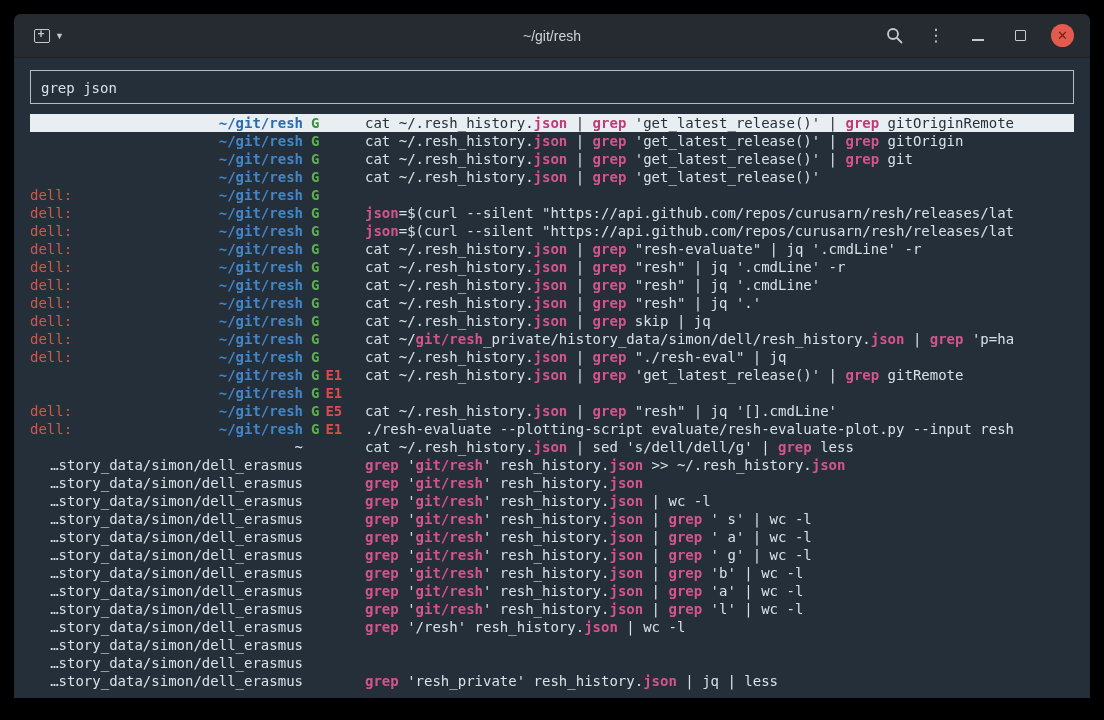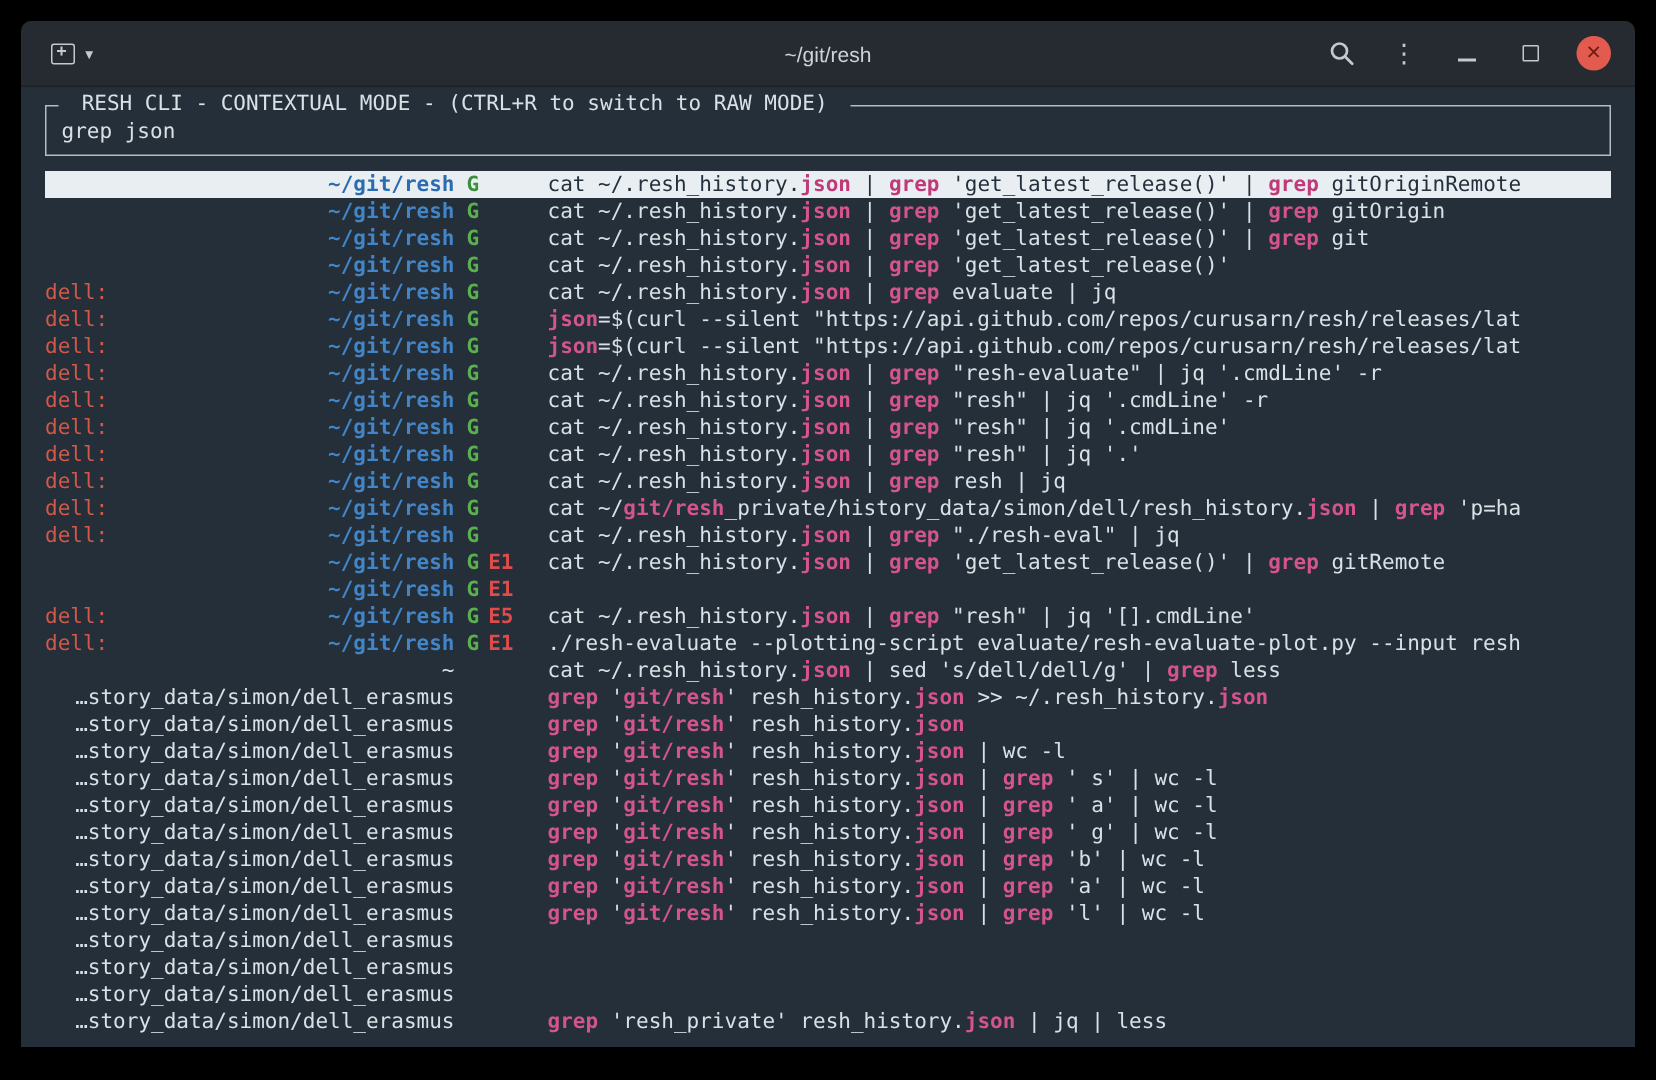--- a/index.html
+++ b/index.html
@@ -86,52 +86,51 @@
         <span class="restore-glyph"></span>
       </div>
       <div class="close-btn">
         <span>✕</span>
       </div>
     </div>
   </div>
 
   <div class="content">
     <div class="querybox">
-      <div class="querybox-title"> RESH CLI - CONTEXTUAL MODE - (CTRL+R to switch to RAW MODE) </div>
       <div class="query">grep json</div>
     </div>
     <div class="list">
         <div class="row sel"><span class="col-left"><span class="host"></span><span class="pwd-blue">~/git/resh</span></span><span class="col-flags"><span class="f-g">G</span></span><span class="col-cmd"><span class="p">cat ~/.resh_history.</span><span class="m">json</span><span class="p"> | </span><span class="m">grep</span><span class="p"> 'get_latest_release()' | </span><span class="m">grep</span><span class="p"> gitOriginRemote</span></span></div>
         <div class="row"><span class="col-left"><span class="host"></span><span class="pwd-blue">~/git/resh</span></span><span class="col-flags"><span class="f-g">G</span></span><span class="col-cmd"><span class="p">cat ~/.resh_history.</span><span class="m">json</span><span class="p"> | </span><span class="m">grep</span><span class="p"> 'get_latest_release()' | </span><span class="m">grep</span><span class="p"> gitOrigin</span></span></div>
         <div class="row"><span class="col-left"><span class="host"></span><span class="pwd-blue">~/git/resh</span></span><span class="col-flags"><span class="f-g">G</span></span><span class="col-cmd"><span class="p">cat ~/.resh_history.</span><span class="m">json</span><span class="p"> | </span><span class="m">grep</span><span class="p"> 'get_latest_release()' | </span><span class="m">grep</span><span class="p"> git</span></span></div>
         <div class="row"><span class="col-left"><span class="host"></span><span class="pwd-blue">~/git/resh</span></span><span class="col-flags"><span class="f-g">G</span></span><span class="col-cmd"><span class="p">cat ~/.resh_history.</span><span class="m">json</span><span class="p"> | </span><span class="m">grep</span><span class="p"> 'get_latest_release()'</span></span></div>
-        <div class="row"><span class="col-left"><span class="host">dell:</span><span class="pwd-blue">~/git/resh</span></span><span class="col-flags"><span class="f-g">G</span></span><span class="col-cmd"><span class="p">cat ~/.resh_history.</span><span class="m">json</span><span class="p"> | </span><span class="m">grep</span><span class="p"> evaluate | jq</span></span></div>
+        <div class="row"><span class="col-left"><span class="host">dell:</span><span class="pwd-blue">~/git/resh</span></span><span class="col-flags"><span class="f-g">G</span></span></div>
         <div class="row"><span class="col-left"><span class="host">dell:</span><span class="pwd-blue">~/git/resh</span></span><span class="col-flags"><span class="f-g">G</span></span><span class="col-cmd"><span class="m">json</span><span class="p">=$(curl --silent "https://api.github.com/repos/curusarn/resh/releases/lat</span></span></div>
         <div class="row"><span class="col-left"><span class="host">dell:</span><span class="pwd-blue">~/git/resh</span></span><span class="col-flags"><span class="f-g">G</span></span><span class="col-cmd"><span class="m">json</span><span class="p">=$(curl --silent "https://api.github.com/repos/curusarn/resh/releases/lat</span></span></div>
         <div class="row"><span class="col-left"><span class="host">dell:</span><span class="pwd-blue">~/git/resh</span></span><span class="col-flags"><span class="f-g">G</span></span><span class="col-cmd"><span class="p">cat ~/.resh_history.</span><span class="m">json</span><span class="p"> | </span><span class="m">grep</span><span class="p"> "resh-evaluate" | jq '.cmdLine' -r</span></span></div>
         <div class="row"><span class="col-left"><span class="host">dell:</span><span class="pwd-blue">~/git/resh</span></span><span class="col-flags"><span class="f-g">G</span></span><span class="col-cmd"><span class="p">cat ~/.resh_history.</span><span class="m">json</span><span class="p"> | </span><span class="m">grep</span><span class="p"> "resh" | jq '.cmdLine' -r</span></span></div>
         <div class="row"><span class="col-left"><span class="host">dell:</span><span class="pwd-blue">~/git/resh</span></span><span class="col-flags"><span class="f-g">G</span></span><span class="col-cmd"><span class="p">cat ~/.resh_history.</span><span class="m">json</span><span class="p"> | </span><span class="m">grep</span><span class="p"> "resh" | jq '.cmdLine'</span></span></div>
         <div class="row"><span class="col-left"><span class="host">dell:</span><span class="pwd-blue">~/git/resh</span></span><span class="col-flags"><span class="f-g">G</span></span><span class="col-cmd"><span class="p">cat ~/.resh_history.</span><span class="m">json</span><span class="p"> | </span><span class="m">grep</span><span class="p"> "resh" | jq '.'</span></span></div>
-        <div class="row"><span class="col-left"><span class="host">dell:</span><span class="pwd-blue">~/git/resh</span></span><span class="col-flags"><span class="f-g">G</span></span><span class="col-cmd"><span class="p">cat ~/.resh_history.</span><span class="m">json</span><span class="p"> | </span><span class="m">grep</span><span class="p"> resh | jq</span></span></div>
+        <div class="row"><span class="col-left"><span class="host">dell:</span><span class="pwd-blue">~/git/resh</span></span><span class="col-flags"><span class="f-g">G</span></span><span class="col-cmd"><span class="p">cat ~/.resh_history.</span><span class="m">json</span><span class="p"> | </span><span class="m">grep</span><span class="p"> skip | jq</span></span></div>
         <div class="row"><span class="col-left"><span class="host">dell:</span><span class="pwd-blue">~/git/resh</span></span><span class="col-flags"><span class="f-g">G</span></span><span class="col-cmd"><span class="p">cat ~/</span><span class="m">git/resh</span><span class="p">_private/history_data/simon/dell/resh_history.</span><span class="m">json</span><span class="p"> | </span><span class="m">grep</span><span class="p"> 'p=ha</span></span></div>
         <div class="row"><span class="col-left"><span class="host">dell:</span><span class="pwd-blue">~/git/resh</span></span><span class="col-flags"><span class="f-g">G</span></span><span class="col-cmd"><span class="p">cat ~/.resh_history.</span><span class="m">json</span><span class="p"> | </span><span class="m">grep</span><span class="p"> "./resh-eval" | jq</span></span></div>
         <div class="row"><span class="col-left"><span class="host"></span><span class="pwd-blue">~/git/resh</span></span><span class="col-flags"><span class="f-g">G</span><span class="f-r">E1</span></span><span class="col-cmd"><span class="p">cat ~/.resh_history.</span><span class="m">json</span><span class="p"> | </span><span class="m">grep</span><span class="p"> 'get_latest_release()' | </span><span class="m">grep</span><span class="p"> gitRemote</span></span></div>
         <div class="row"><span class="col-left"><span class="host"></span><span class="pwd-blue">~/git/resh</span></span><span class="col-flags"><span class="f-g">G</span><span class="f-r">E1</span></span></div>
         <div class="row"><span class="col-left"><span class="host">dell:</span><span class="pwd-blue">~/git/resh</span></span><span class="col-flags"><span class="f-g">G</span><span class="f-r">E5</span></span><span class="col-cmd"><span class="p">cat ~/.resh_history.</span><span class="m">json</span><span class="p"> | </span><span class="m">grep</span><span class="p"> "resh" | jq '[].cmdLine'</span></span></div>
         <div class="row"><span class="col-left"><span class="host">dell:</span><span class="pwd-blue">~/git/resh</span></span><span class="col-flags"><span class="f-g">G</span><span class="f-r">E1</span></span><span class="col-cmd"><span class="p">./resh-evaluate --plotting-script evaluate/resh-evaluate-plot.py --input resh</span></span></div>
         <div class="row"><span class="col-left"><span class="host"></span><span class="pwd-plain">~</span></span><span class="col-flags"></span><span class="col-cmd"><span class="p">cat ~/.resh_history.</span><span class="m">json</span><span class="p"> | sed 's/dell/dell/g' | </span><span class="m">grep</span><span class="p"> less</span></span></div>
         <div class="row"><span class="col-left"><span class="host"></span><span class="pwd-plain">…story_data/simon/dell_erasmus</span></span><span class="col-flags"></span><span class="col-cmd"><span class="m">grep</span><span class="p"> '</span><span class="m">git/resh</span><span class="p">' resh_history.</span><span class="m">json</span><span class="p"> &gt;&gt; ~/.resh_history.</span><span class="m">json</span></span></div>
         <div class="row"><span class="col-left"><span class="host"></span><span class="pwd-plain">…story_data/simon/dell_erasmus</span></span><span class="col-flags"></span><span class="col-cmd"><span class="m">grep</span><span class="p"> '</span><span class="m">git/resh</span><span class="p">' resh_history.</span><span class="m">json</span></span></div>
         <div class="row"><span class="col-left"><span class="host"></span><span class="pwd-plain">…story_data/simon/dell_erasmus</span></span><span class="col-flags"></span><span class="col-cmd"><span class="m">grep</span><span class="p"> '</span><span class="m">git/resh</span><span class="p">' resh_history.</span><span class="m">json</span><span class="p"> | wc -l</span></span></div>
         <div class="row"><span class="col-left"><span class="host"></span><span class="pwd-plain">…story_data/simon/dell_erasmus</span></span><span class="col-flags"></span><span class="col-cmd"><span class="m">grep</span><span class="p"> '</span><span class="m">git/resh</span><span class="p">' resh_history.</span><span class="m">json</span><span class="p"> | </span><span class="m">grep</span><span class="p"> ' s' | wc -l</span></span></div>
         <div class="row"><span class="col-left"><span class="host"></span><span class="pwd-plain">…story_data/simon/dell_erasmus</span></span><span class="col-flags"></span><span class="col-cmd"><span class="m">grep</span><span class="p"> '</span><span class="m">git/resh</span><span class="p">' resh_history.</span><span class="m">json</span><span class="p"> | </span><span class="m">grep</span><span class="p"> ' a' | wc -l</span></span></div>
         <div class="row"><span class="col-left"><span class="host"></span><span class="pwd-plain">…story_data/simon/dell_erasmus</span></span><span class="col-flags"></span><span class="col-cmd"><span class="m">grep</span><span class="p"> '</span><span class="m">git/resh</span><span class="p">' resh_history.</span><span class="m">json</span><span class="p"> | </span><span class="m">grep</span><span class="p"> ' g' | wc -l</span></span></div>
         <div class="row"><span class="col-left"><span class="host"></span><span class="pwd-plain">…story_data/simon/dell_erasmus</span></span><span class="col-flags"></span><span class="col-cmd"><span class="m">grep</span><span class="p"> '</span><span class="m">git/resh</span><span class="p">' resh_history.</span><span class="m">json</span><span class="p"> | </span><span class="m">grep</span><span class="p"> 'b' | wc -l</span></span></div>
         <div class="row"><span class="col-left"><span class="host"></span><span class="pwd-plain">…story_data/simon/dell_erasmus</span></span><span class="col-flags"></span><span class="col-cmd"><span class="m">grep</span><span class="p"> '</span><span class="m">git/resh</span><span class="p">' resh_history.</span><span class="m">json</span><span class="p"> | </span><span class="m">grep</span><span class="p"> 'a' | wc -l</span></span></div>
         <div class="row"><span class="col-left"><span class="host"></span><span class="pwd-plain">…story_data/simon/dell_erasmus</span></span><span class="col-flags"></span><span class="col-cmd"><span class="m">grep</span><span class="p"> '</span><span class="m">git/resh</span><span class="p">' resh_history.</span><span class="m">json</span><span class="p"> | </span><span class="m">grep</span><span class="p"> 'l' | wc -l</span></span></div>
-        <div class="row"><span class="col-left"><span class="host"></span><span class="pwd-plain">…story_data/simon/dell_erasmus</span></span><span class="col-flags"></span></div>
+        <div class="row"><span class="col-left"><span class="host"></span><span class="pwd-plain">…story_data/simon/dell_erasmus</span></span><span class="col-flags"></span><span class="col-cmd"><span class="m">grep</span><span class="p"> '/resh' resh_history.</span><span class="m">json</span><span class="p"> | wc -l</span></span></div>
         <div class="row"><span class="col-left"><span class="host"></span><span class="pwd-plain">…story_data/simon/dell_erasmus</span></span><span class="col-flags"></span></div>
         <div class="row"><span class="col-left"><span class="host"></span><span class="pwd-plain">…story_data/simon/dell_erasmus</span></span><span class="col-flags"></span></div>
         <div class="row"><span class="col-left"><span class="host"></span><span class="pwd-plain">…story_data/simon/dell_erasmus</span></span><span class="col-flags"></span><span class="col-cmd"><span class="m">grep</span><span class="p"> 'resh_private' resh_history.</span><span class="m">json</span><span class="p"> | jq | less</span></span></div>
       </div>
   </div>
 
 </div>
 
 </body></html>

